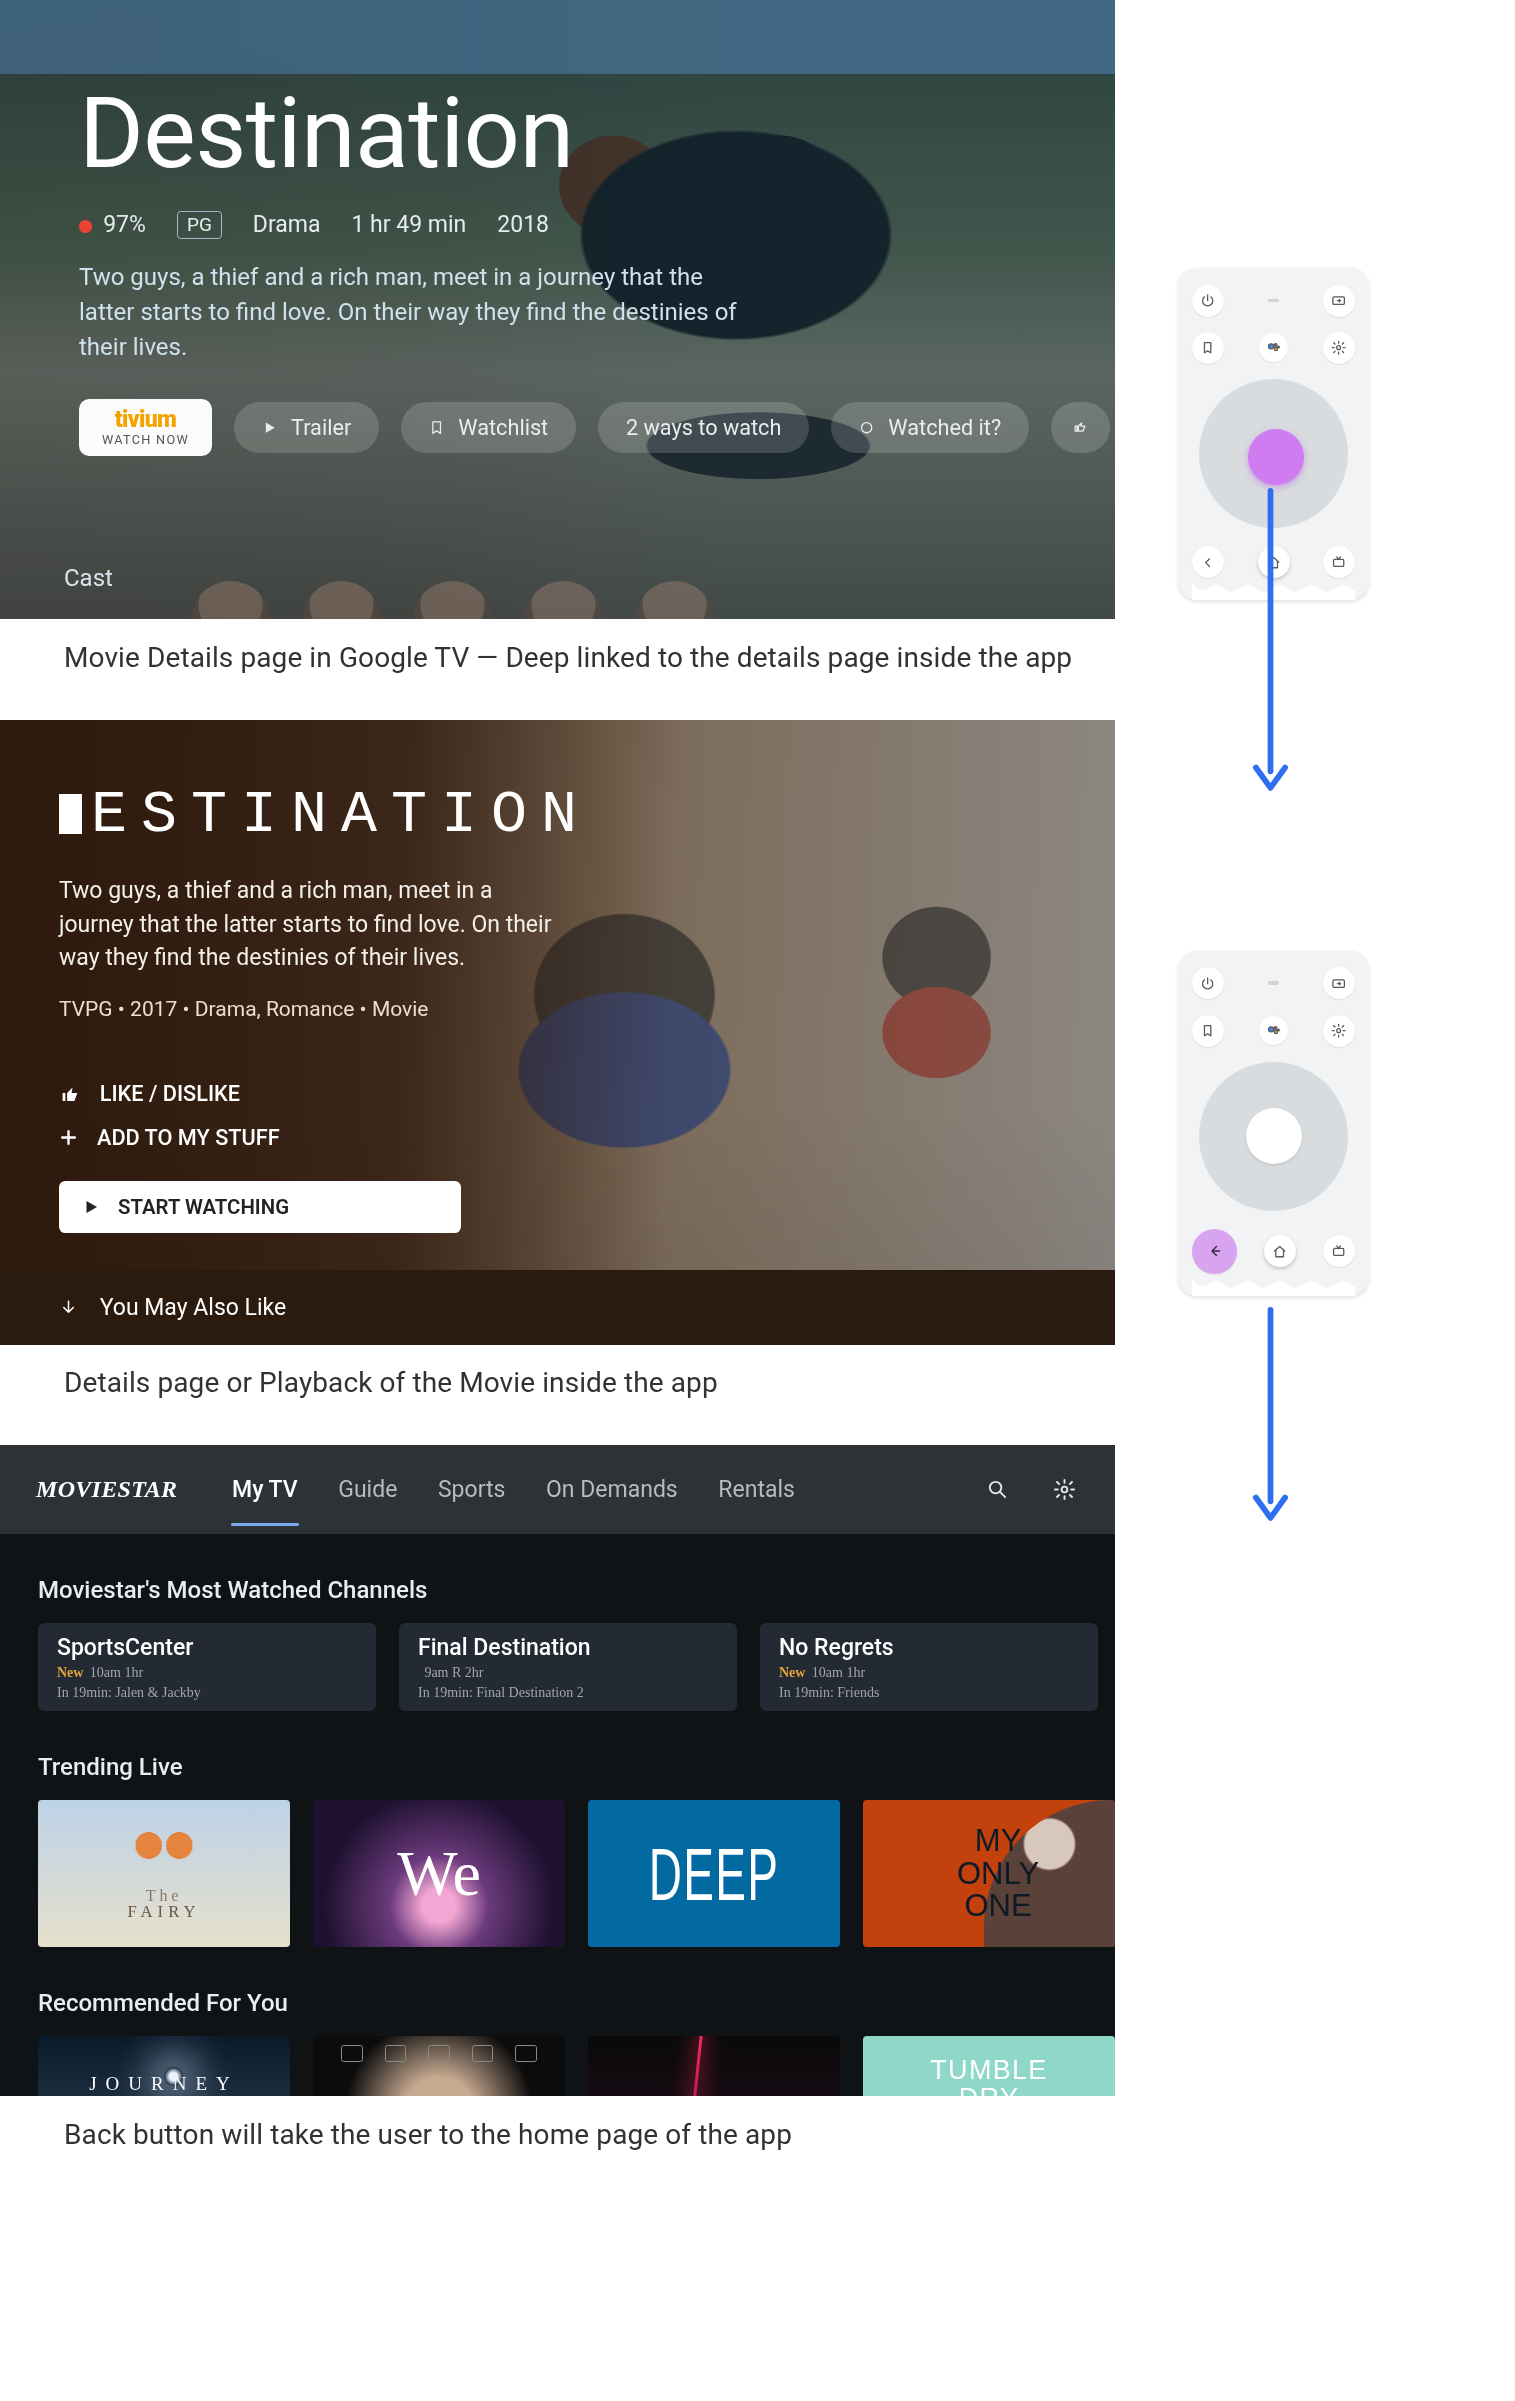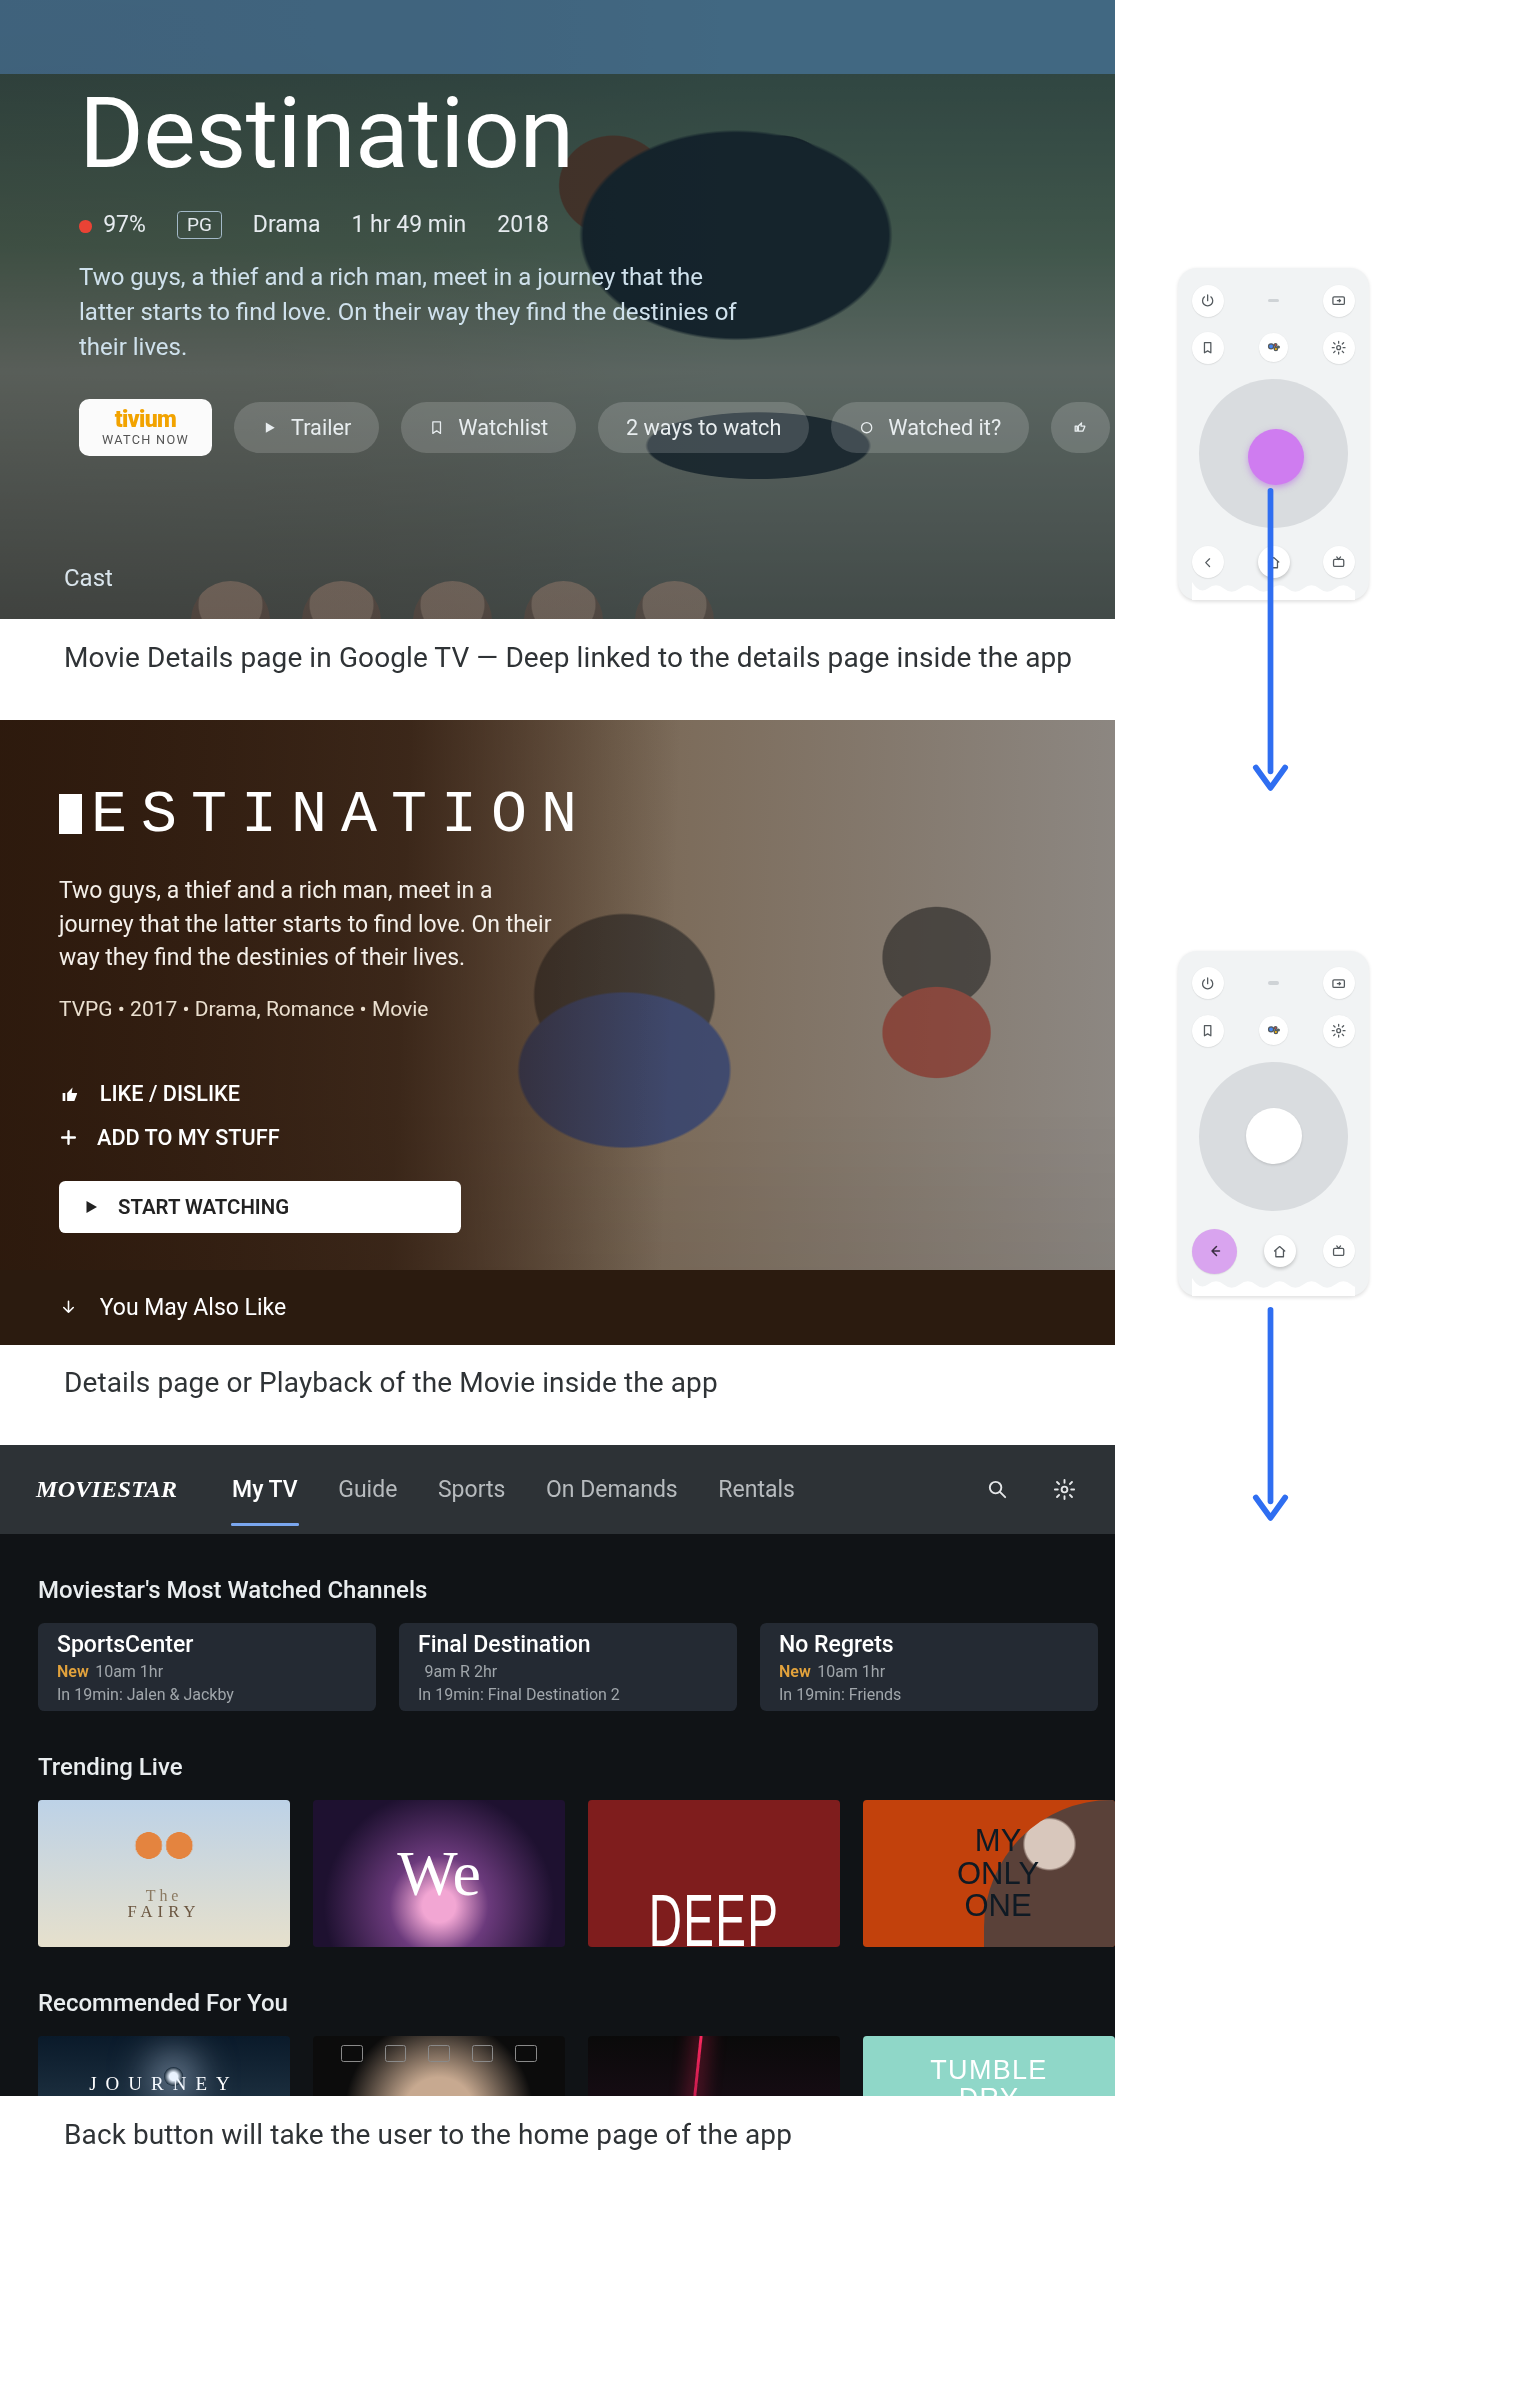--- a/index.html
+++ b/index.html
@@ -126,31 +126,31 @@
   .tab.active::after{content:"";position:absolute;left:0;right:0;bottom:-23px;height:3.8px;background:#7aa7ef;border-radius:1.3px;}
   .spacer{flex:1;}
   .tb-icon{width:29px;height:29px;display:flex;align-items:center;justify-content:center;color:#e4e6e8;}
   .section-h{font-size:24px;font-weight:500;padding:42px 0 19px 38px;color:#e9edef;}
   .cards{display:flex;gap:23px;padding-left:38px;}
   .card{
     width:338px;height:88px;background:#242a33;border-radius:6.4px;
     padding:14px 19px;display:flex;flex-direction:column;justify-content:center;gap:3.8px;
   }
   .card .t{font-size:23px;font-weight:500;}
-  .card .line{font-size:16px;color:#a0a6ab;}
+  .card .line{font-size:14px;color:#a0a6ab;font-family:Liberation Serif, serif;}
   .card .new{color:#e2a23c;font-weight:600;margin-right:6.4px;}
   .thumbs{display:flex;gap:23px;padding-left:38px;}
   .thumb{width:261px;height:147px;border-radius:3.8px;position:relative;display:flex;align-items:center;justify-content:center;overflow:hidden;font-family:Georgia,serif;letter-spacing:2.5px;color:#fff;font-size:18px;}
   .thumb.t1{background:linear-gradient(#bdd2e7,#e6e0cc);}
   .thumb.t1::before{content:"";position:absolute;width:76px;height:55px;top:18px;left:50%;transform:translateX(-50%);background:radial-gradient(circle,#e4843f 0 28%,transparent 29%),radial-gradient(circle,#e4843f 0 28%,transparent 29%);background-position:-15.3px 0,15.3px 0;filter:blur(0.2px);}
   .thumb.t1 span{position:absolute;bottom:25.5px;font-size:16.6px;color:#6b5640;letter-spacing:5.1px;}
   .thumb.t1 em{position:absolute;bottom:42px;font-size:16px;font-style:normal;color:#8b7a62;letter-spacing:3.8px;}
   .thumb.t2{background:radial-gradient(circle at 50% 72%,#f2a6d3 0 10%,#6b3a7c 30%,#1e1130 70%);}
   .thumb.t2 span{font-family:"Brush Script MT",cursive;font-size:64px;letter-spacing:0;}
-  .thumb.t3{background:#7f1d1d;align-items:flex-end;}
+  .thumb.t3{background:#0369a1;}
   .thumb.t3 span{font-family:Impact,sans-serif;font-size:46px;letter-spacing:1.3px;transform:scaleY(1.6);}
   .thumb.t4{background:#c2410c;}
   .thumb.t4::before{content:"";position:absolute;right:0;top:0;bottom:0;width:52%;background:radial-gradient(circle at 50% 30%,#d8c7bc 0 20%,#5a4139 22% 100%);border-top-left-radius:127px;}
   .thumb.t4 span{font-family:Impact,sans-serif;font-size:31px;letter-spacing:0;color:#0f1a24;text-align:center;line-height:1.05;position:absolute;left:94px;}
   .thumbs2 .thumb{height:96px;font-size:19px;}
   .thumb.r1{background:linear-gradient(#0a1a2a,#243848);}
   .thumb.r1::before{content:"";position:absolute;left:50%;top:32%;width:19px;height:19px;border-radius:50%;background:radial-gradient(circle,#e9f3ff 0 30%,transparent 70%);box-shadow:0 0 38px 15.3px rgba(210,230,255,.5);}
   .thumb.r1 span{letter-spacing:9px;font-size:19px;}
   .thumb.r2{background:radial-gradient(circle at 50% 80%,#c7a990 0 24%,#0c0c0c 64%);}
   .thumb.r2 span{letter-spacing:5.1px;font-size:16.6px;position:absolute;bottom:11.5px;}

